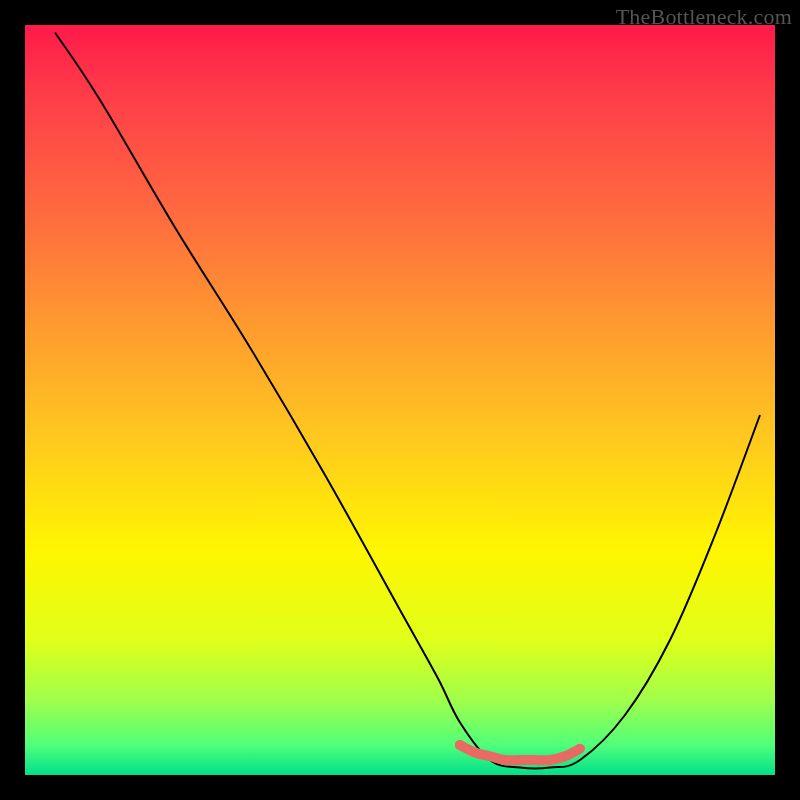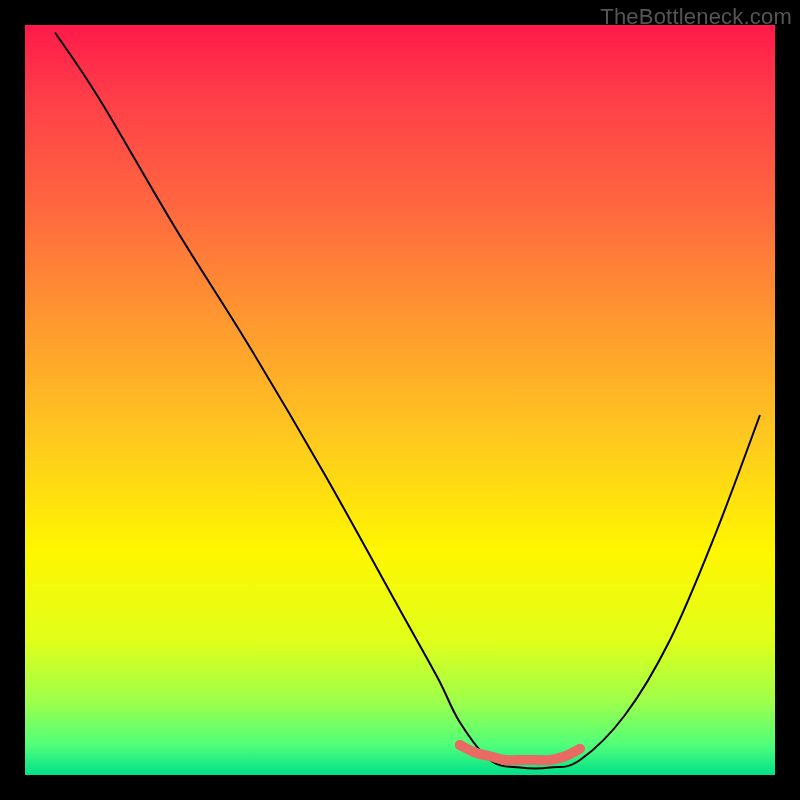--- a/index.html
+++ b/index.html
@@ -14,21 +14,21 @@
     position: absolute;
     left: 25px;
     top: 25px;
     width: 750px;
     height: 750px;
   }
   .watermark {
     position: absolute;
     top: 4px;
     right: 8px;
-    font-family: Liberation Sans, sans-serif;
+    font-family: Liberation Serif, serif;
     font-size: 22px;
     font-weight: 500;
     color: #555555;
     letter-spacing: 0.2px;
   }
   svg { display: block; }
 </style>
 </head>
 <body>
 

